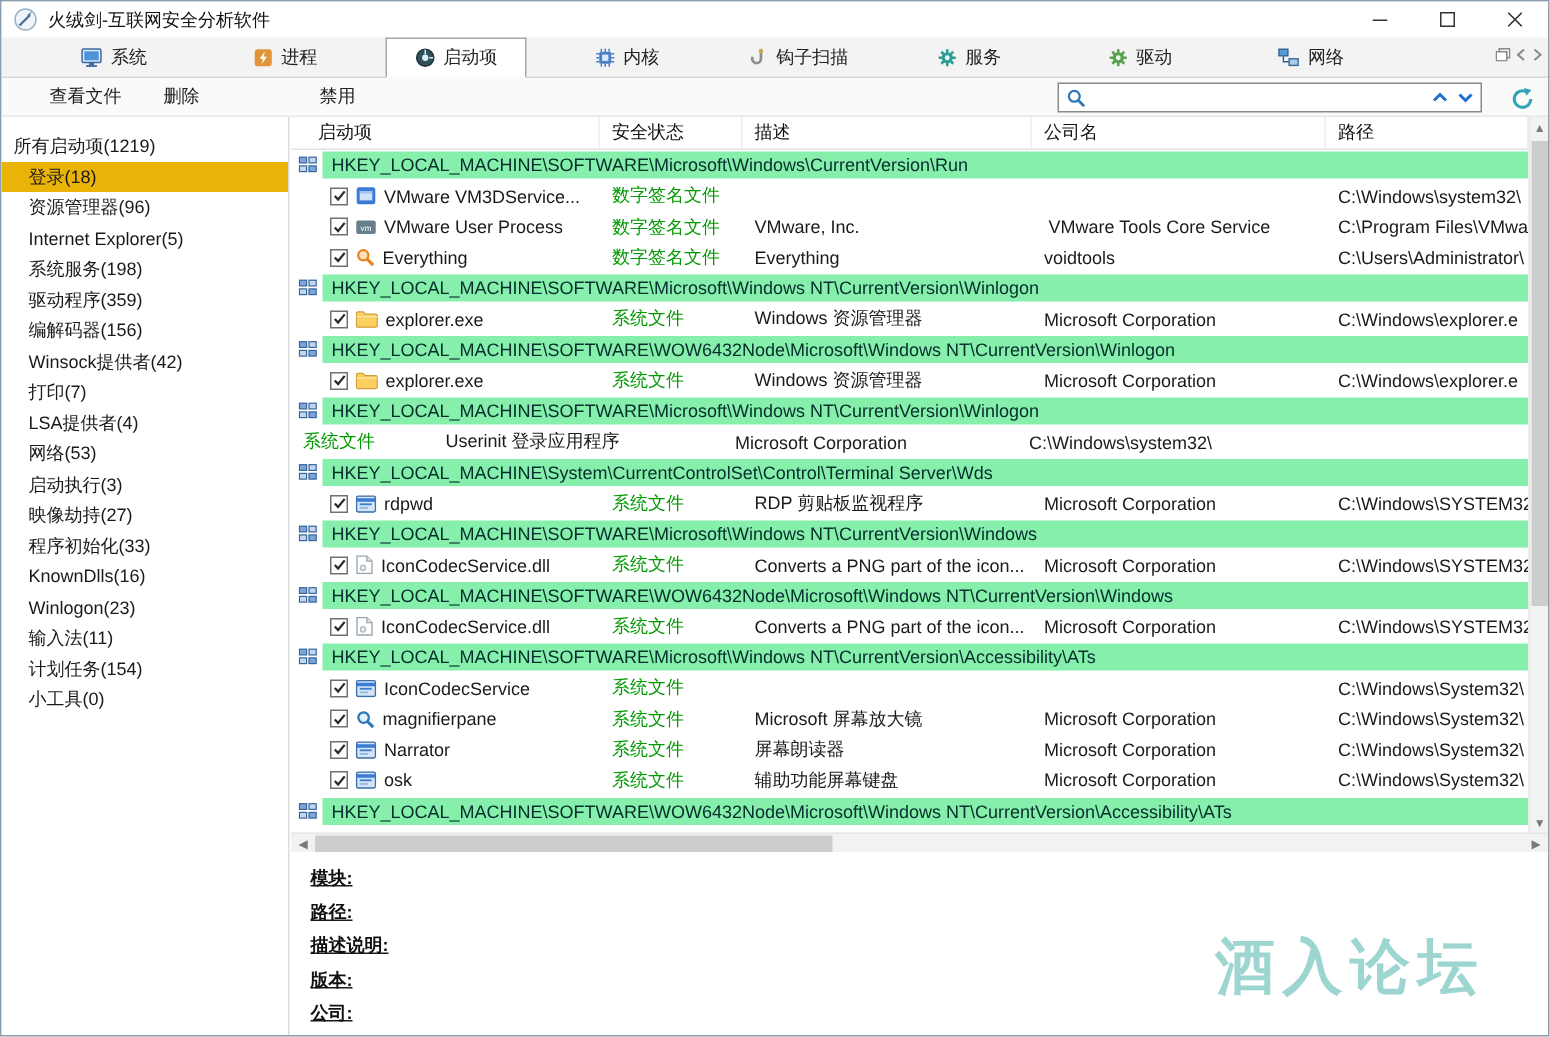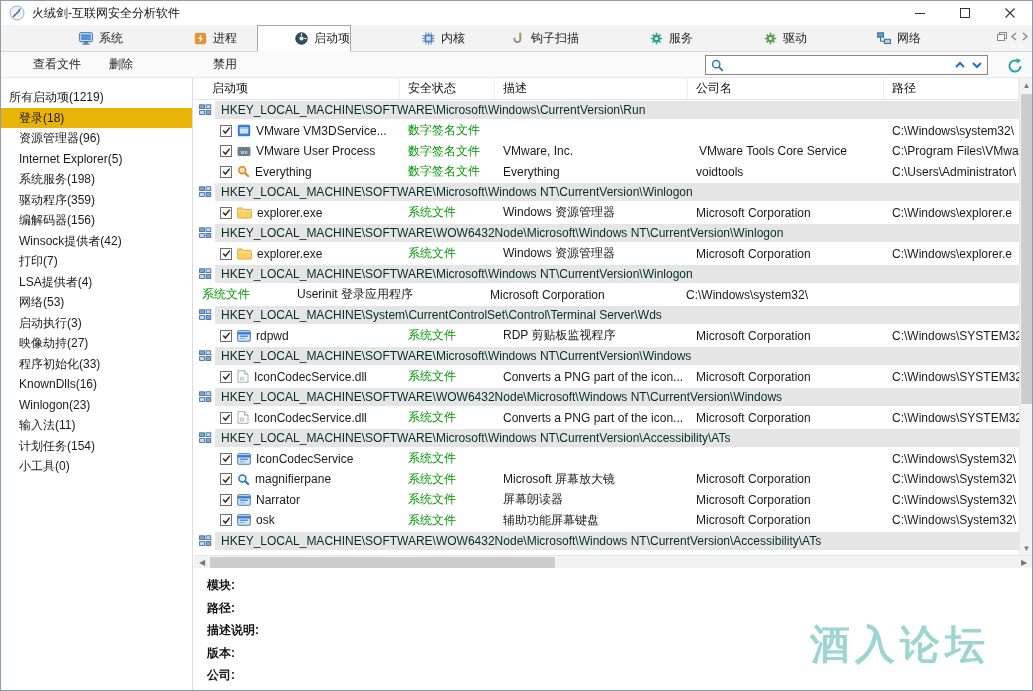--- a/index.html
+++ b/index.html
@@ -8,21 +8,21 @@
 .window{position:relative;width:1033px;height:691px;border:1px solid #8a9cae;background:#fff;overflow:hidden;}
 .icon{display:inline-flex;flex:none;align-items:center;justify-content:center;}
 
 .titlebar{position:absolute;top:0;left:0;right:0;height:24px;background:#fff;display:flex;align-items:center;}
 .titlebar .logo{margin-left:8px;}
 .titlebar .title{margin-left:7px;font-size:12px;color:#111;}
 .win-controls{position:absolute;right:0;top:0;height:24px;display:flex;}
 .wc{width:45px;height:24px;display:flex;align-items:center;justify-content:center;}
 
 .tabstrip{position:absolute;top:24px;left:0;right:0;height:27px;background:#f3f3f3;border-bottom:1px solid #d8d8d8;display:flex;padding-left:18px;}
-.tab{width:94px;margin:0 10px;display:flex;align-items:center;justify-content:flex-end;gap:6px;height:26px;color:#222;}
+.tab{width:94px;margin:0 10px;display:flex;align-items:center;justify-content:center;gap:6px;height:26px;color:#222;}
 .tab.active{height:27px;margin-bottom:-1px;background:#fff;border:1px solid #a8a8a8;border-bottom:1px solid #fafafa;position:relative;z-index:2;}
 .tab .tlabel{font-size:12px;white-space:nowrap;}
 .tab-extra{position:absolute;right:3px;top:31px;display:flex;gap:3px;align-items:center;z-index:3;}
 
 .toolbar{position:absolute;top:51px;left:0;right:0;height:26px;background:#fafafa;border-bottom:1px solid #e8e8e8;display:flex;align-items:center;}
 #toolbar-buttons{display:flex;align-items:center;}
 .tbtn{font-size:12px;color:#222;padding:3px 4px;white-space:nowrap;cursor:default;}
 #toolbar-buttons .tbtn:nth-child(1){margin-left:28px;text-align:right;}
 #toolbar-buttons .tbtn:nth-child(2){margin-left:20px;}
 #toolbar-buttons .tbtn:nth-child(3){margin-left:72px;}
@@ -40,36 +40,36 @@
 .thead{position:absolute;top:0;left:0;right:13px;height:22px;background:#fff;border-bottom:1px solid #e4e4e4;display:flex;align-items:center;}
 .hcell{height:100%;display:flex;align-items:center;padding-left:8px;border-right:1px solid #eeeeee;color:#111;white-space:nowrap;overflow:hidden;}
 .hcell.col-name{padding-left:18px;}
 .col-name{width:206px;}
 .col-status{width:95px;text-align:center;}
 .col-desc{width:193px;}
 .col-company{width:196px;}
 .col-path{flex:1;min-width:0;}
 .tbody{position:absolute;top:22px;left:0;right:13px;height:455px;overflow:hidden;background:#fff;}
 .row{height:20.5px;display:flex;align-items:center;}
-.row.group .band{flex:1;height:18px;line-height:18px;background:#e5e5e5;color:#052e2c;padding-left:6px;white-space:nowrap;overflow:hidden;font-size:12px;}
+.row.group .band{flex:1;height:18px;line-height:18px;background:#86efac;color:#052e2c;padding-left:6px;white-space:nowrap;overflow:hidden;font-size:12px;}
 .row.group .icon{margin-left:5px;margin-right:3px;}
 .row.item .cell{white-space:nowrap;overflow:hidden;padding-left:8px;height:100%;display:flex;align-items:center;}
 .row.item .cell.col-name{padding-left:26px;gap:5px;}
 .cb{width:12px;height:12px;border:1px solid #707070;background:#fff;display:inline-flex;align-items:center;justify-content:center;flex:none;}
 .status{color:#009a00;}
 .nm{overflow:hidden;white-space:nowrap;}
 
 .vscroll{position:absolute;top:0;right:0;width:13px;height:477px;background:#f2f2f2;border-left:1px solid #e6e6e6;}
 .vthumb{position:absolute;top:16px;left:1px;width:11px;height:310px;background:#cdcdcd;}
 .varrow{position:absolute;left:0;width:13px;height:14px;display:flex;align-items:center;justify-content:center;color:#7a7a7a;font-size:8px;}
 .hscroll{position:absolute;top:477px;left:0;right:0;height:13px;background:#f2f2f2;border-top:1px solid #e6e6e6;}
 .hthumb{position:absolute;left:16px;top:1px;height:11px;width:345px;background:#cdcdcd;}
 .harrow{position:absolute;top:0;width:14px;height:13px;display:flex;align-items:center;justify-content:center;color:#7a7a7a;font-size:8px;}
 
-.details{position:absolute;top:490px;left:0;right:0;bottom:0;background:#fff;padding:9px 0 0 13px;}
+.details{position:absolute;top:490px;left:0;right:0;bottom:0;background:#fff;padding:9px 0 0 13px;text-decoration:underline;}
 .dline{height:22.5px;display:flex;align-items:flex-start;}
 .dlabel{font-weight:700;color:#111;}
 .dval{margin-left:6px;color:#333;}
 
 .watermark{position:absolute;right:42px;bottom:18px;font-size:40px;font-weight:700;letter-spacing:5px;color:rgba(124,199,194,0.75);pointer-events:none;z-index:5;white-space:nowrap;}
 </style>
 </head>
 <body>
 
 <div class="window">

